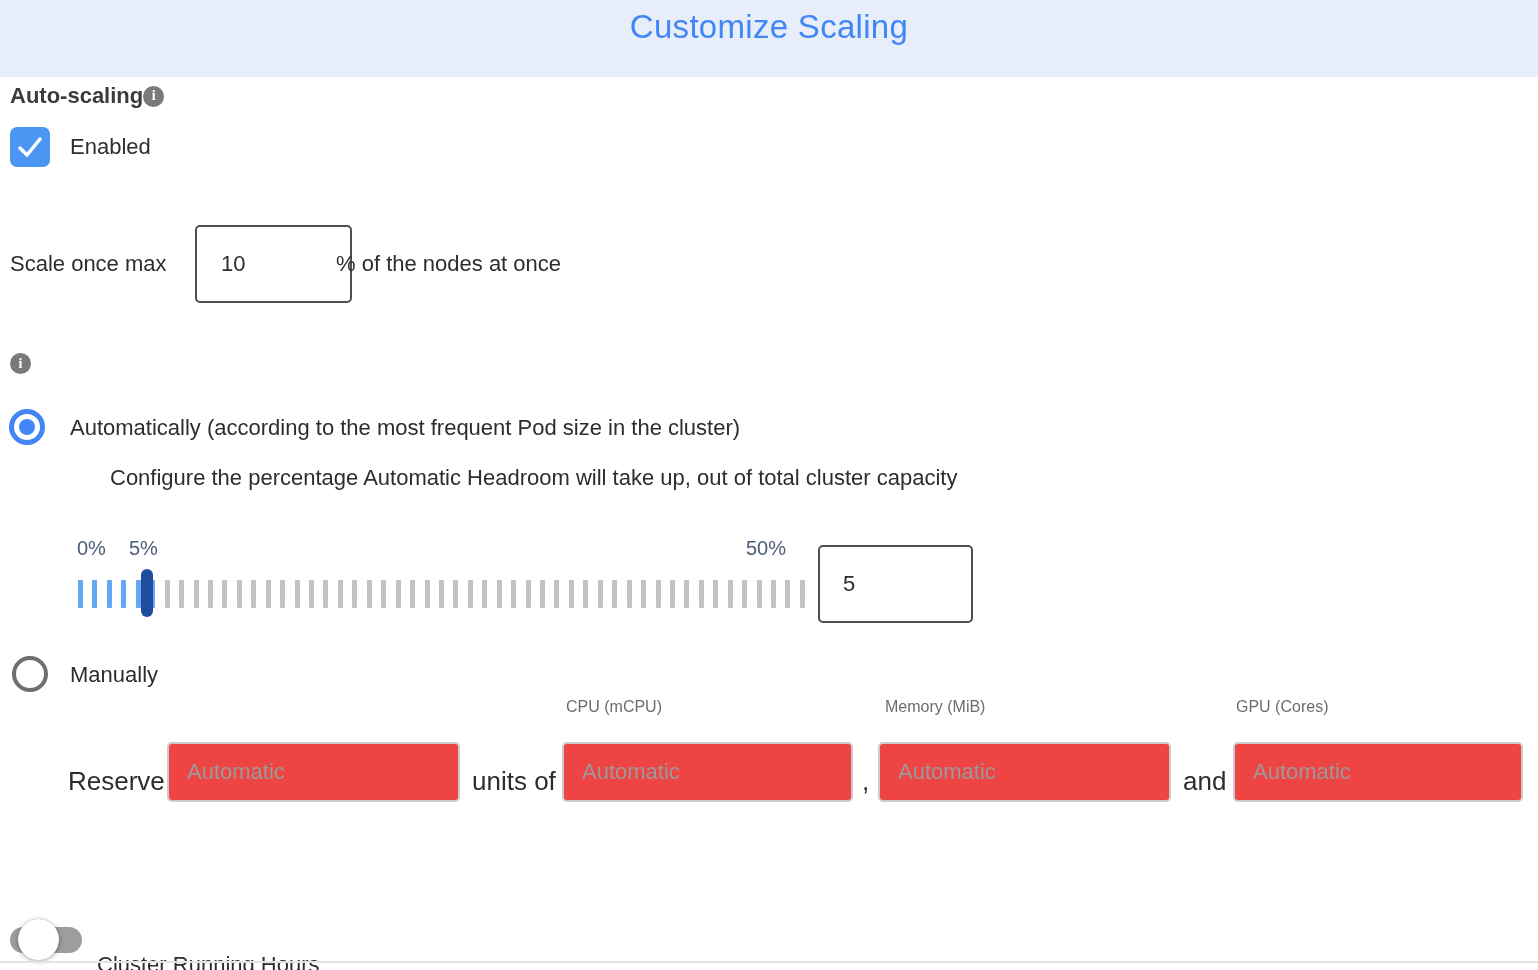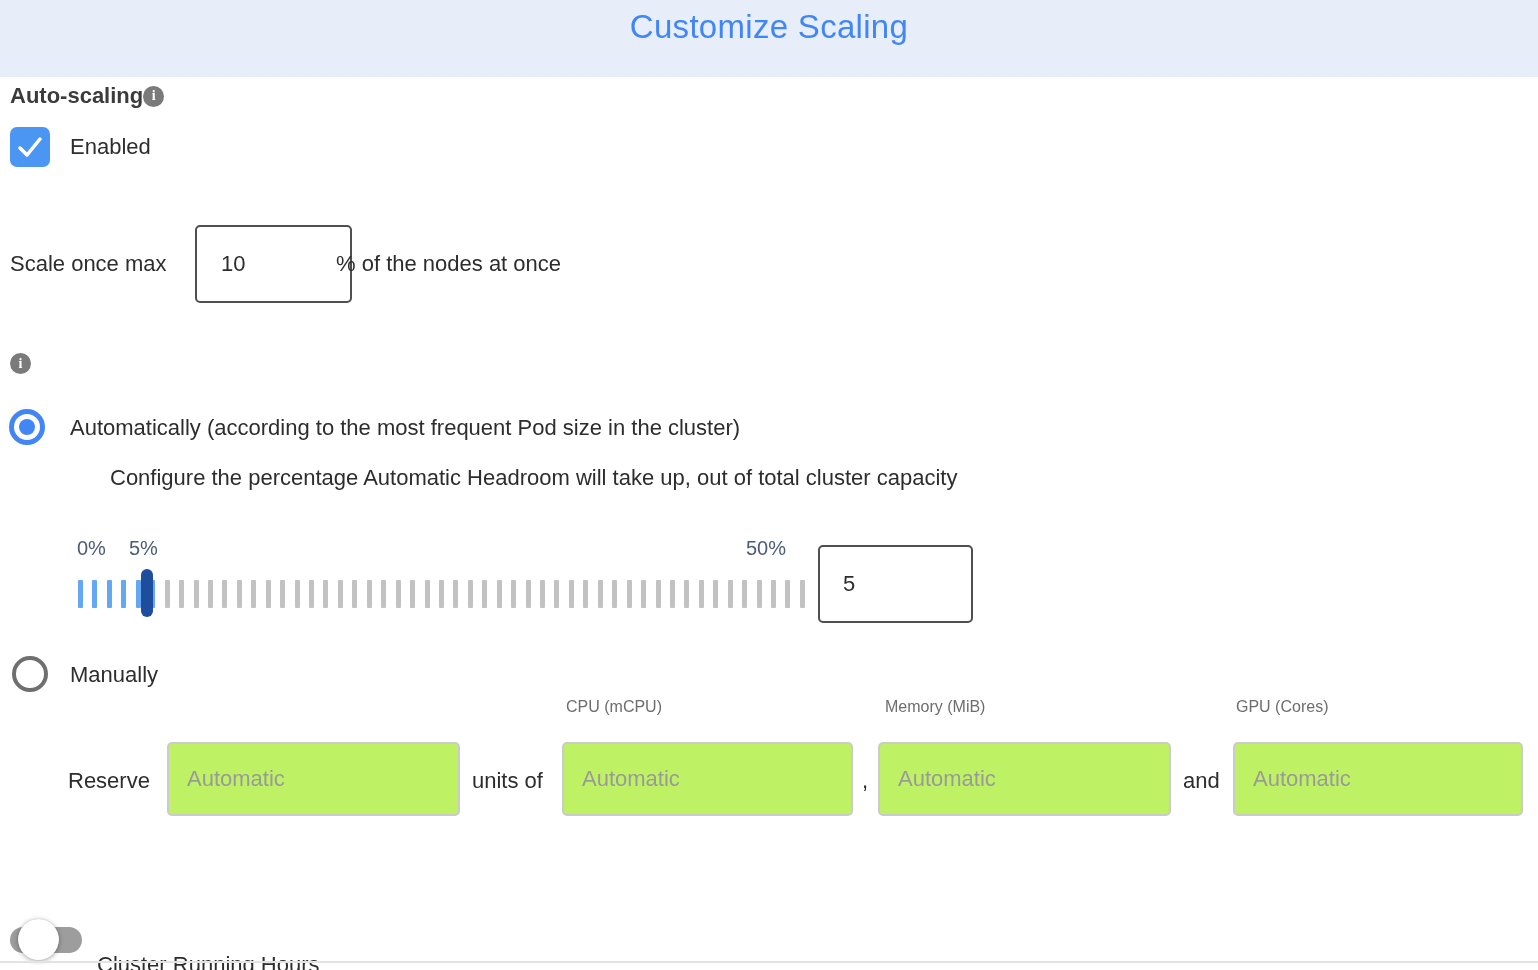--- a/index.html
+++ b/index.html
@@ -138,45 +138,45 @@
     width: 12px; height: 48px;
     border-radius: 6px;
     background: #1d4d9c;
     cursor: grab;
   }
 
   
   .auto-input {
     position: absolute;
     top: 742px;
-    height: 74px;
+    height: 60px;
     border: 2px solid #cbcbcb;
     border-radius: 5px;
-    background: #bef264;
+    background: #ef4444;
     font-family: "Liberation Sans", sans-serif;
     font-size: 22px;
     padding-left: 18px;
     color: #2d2d2d;
     outline: none;
   }
   .auto-input::placeholder { color: #9a9a9a; opacity: 1; }
 
   .col-header {
     position: absolute;
     top: 698px;
     font-size: 16px;
     color: #6d6d6d;
   }
 
   .inline-text {
     position: absolute;
     top: 742px;
     height: 78px;
     line-height: 78px;
-    font-size: 22px;
+    font-size: 26px;
     color: #2d2d2d;
   }
 
   
   .toggle {
     position: absolute;
     left: 10px; top: 927px;
     width: 72px; height: 26px;
     border-radius: 13px;
     background: #9d9d9d;

